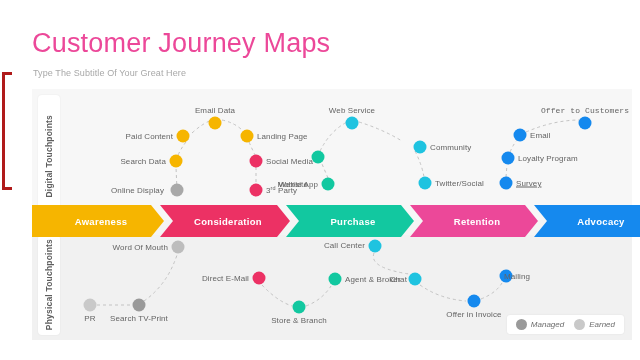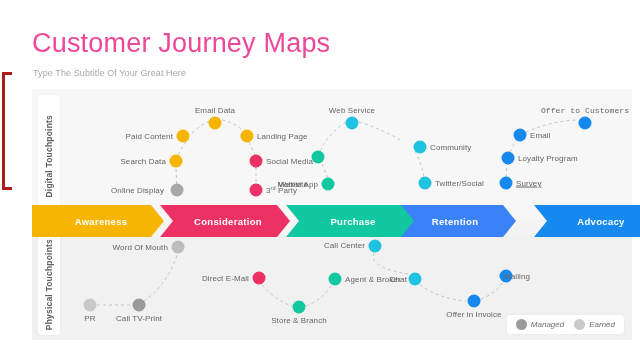--- a/index.html
+++ b/index.html
@@ -159,21 +159,21 @@
     <div class="chev-bar" id="chev-bar">
         <div class="chev first" style="left: 0px; width: 132px; background: rgb(246, 181, 0); z-index: 10;">
           <span>Awareness</span>
         </div>
         <div class="chev" style="left: 128px; width: 130px; background: rgb(236, 49, 100); z-index: 9;">
           <span>Consideration</span>
         </div>
         <div class="chev" style="left: 254px; width: 128px; background: rgb(18, 200, 160); z-index: 8;">
           <span>Purchase</span>
         </div>
-        <div class="chev" style="left: 356px; width: 128px; background: #3b82f6; z-index: 7; text-align: center;">
+        <div class="chev" style="left: 378px; width: 128px; background: #ec4899; z-index: 7; text-align: center;">
           <span>Retention</span>
         </div>
         <div class="chev" style="left: 502px; width: 128px; background: rgb(21, 137, 238); z-index: 6;">
           <span>Advocacy</span>
         </div>
       </div>
 
     <div id="nodes-layer">
         <div class="node">
           <div class="dot" style="left: 145px; top: 101px; background: rgb(168, 168, 168);"></div>
@@ -238,21 +238,21 @@
         <div class="node">
           <div class="dot" style="left: 553px; top: 34px; background: rgb(21, 137, 238);"></div>
           <div class="node-label ctr" style="left: 553px; top: 21px; font-family: Liberation Mono, monospace;">Offer to Customers</div>
         </div>
         <div class="node">
           <div class="dot" style="left: 58px; top: 216px; background: rgb(201, 201, 201);"></div>
           <div class="node-label ctr" style="left: 58px; top: 229px;">PR</div>
         </div>
         <div class="node">
           <div class="dot" style="left: 107px; top: 216px; background: rgb(154, 154, 154);"></div>
-          <div class="node-label ctr" style="left: 107px; top: 229px;">Call TV-Print</div>
+          <div class="node-label ctr" style="left: 107px; top: 229px;">Search TV-Print</div>
         </div>
         <div class="node">
           <div class="dot" style="left: 146px; top: 158px; background: rgb(189, 189, 189);"></div>
           <div class="node-label left" style="left: 136px; top: 158px;">Word Of Mouth</div>
         </div>
         <div class="node">
           <div class="dot" style="left: 227px; top: 189px; background: rgb(236, 49, 100);"></div>
           <div class="node-label left" style="left: 217px; top: 189px;">Direct E-Mail</div>
         </div>
         <div class="node">

